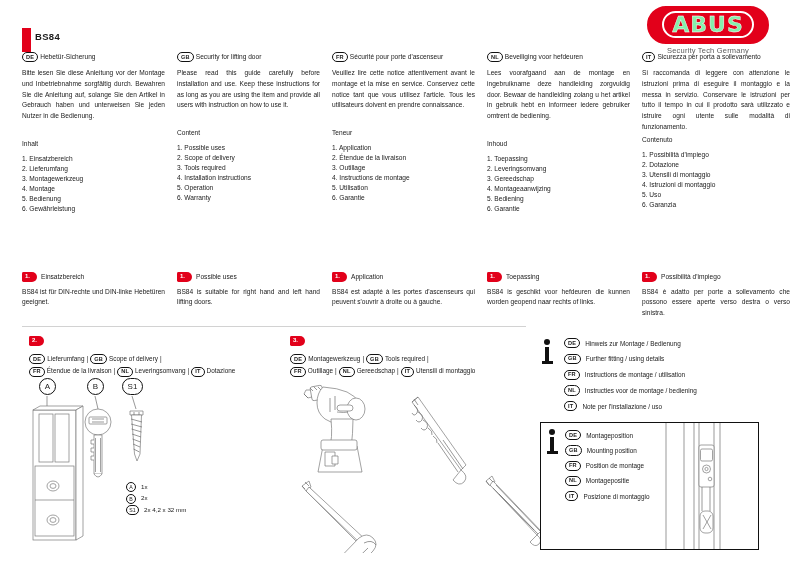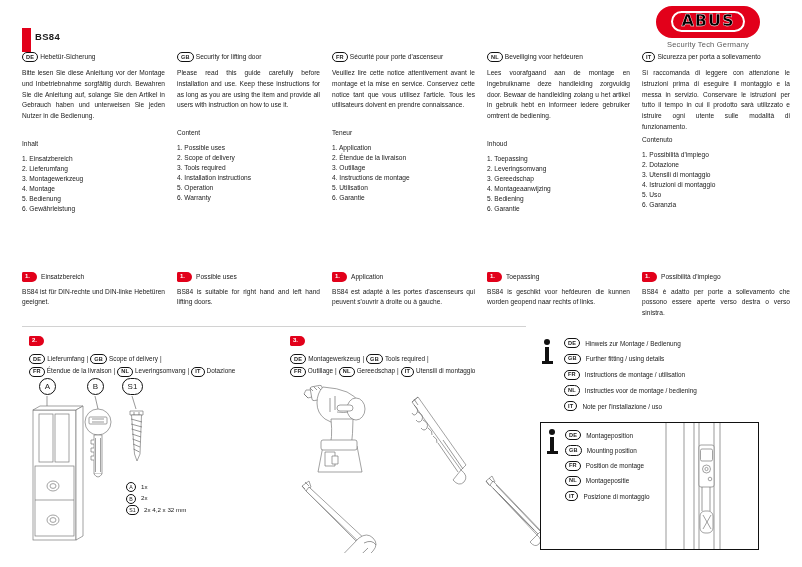--- a/index.html
+++ b/index.html
@@ -27,23 +27,23 @@
     background:#e2001a;
   }
   .logo-pill .inner {
     border:2px solid #ffffff;
     border-radius:999px;
     padding:0 8px;
   }
   .logo-text {
     font-family:"DejaVu Sans", sans-serif;
     font-weight:bold;
-    font-size:16px;
+    font-size:22px;
     letter-spacing:1px;
-    color:#000000;
+    color:#86efac;
     line-height:1.05;
     -webkit-text-stroke:0.4px #ffffff;
   }
   .logo-tag {
     font-size:7.5px; color:#5b5b5b; margin-top:2px;
     letter-spacing:0.2px;
   }
 
   .redbar {
     position:absolute; left:22px; top:28px;

